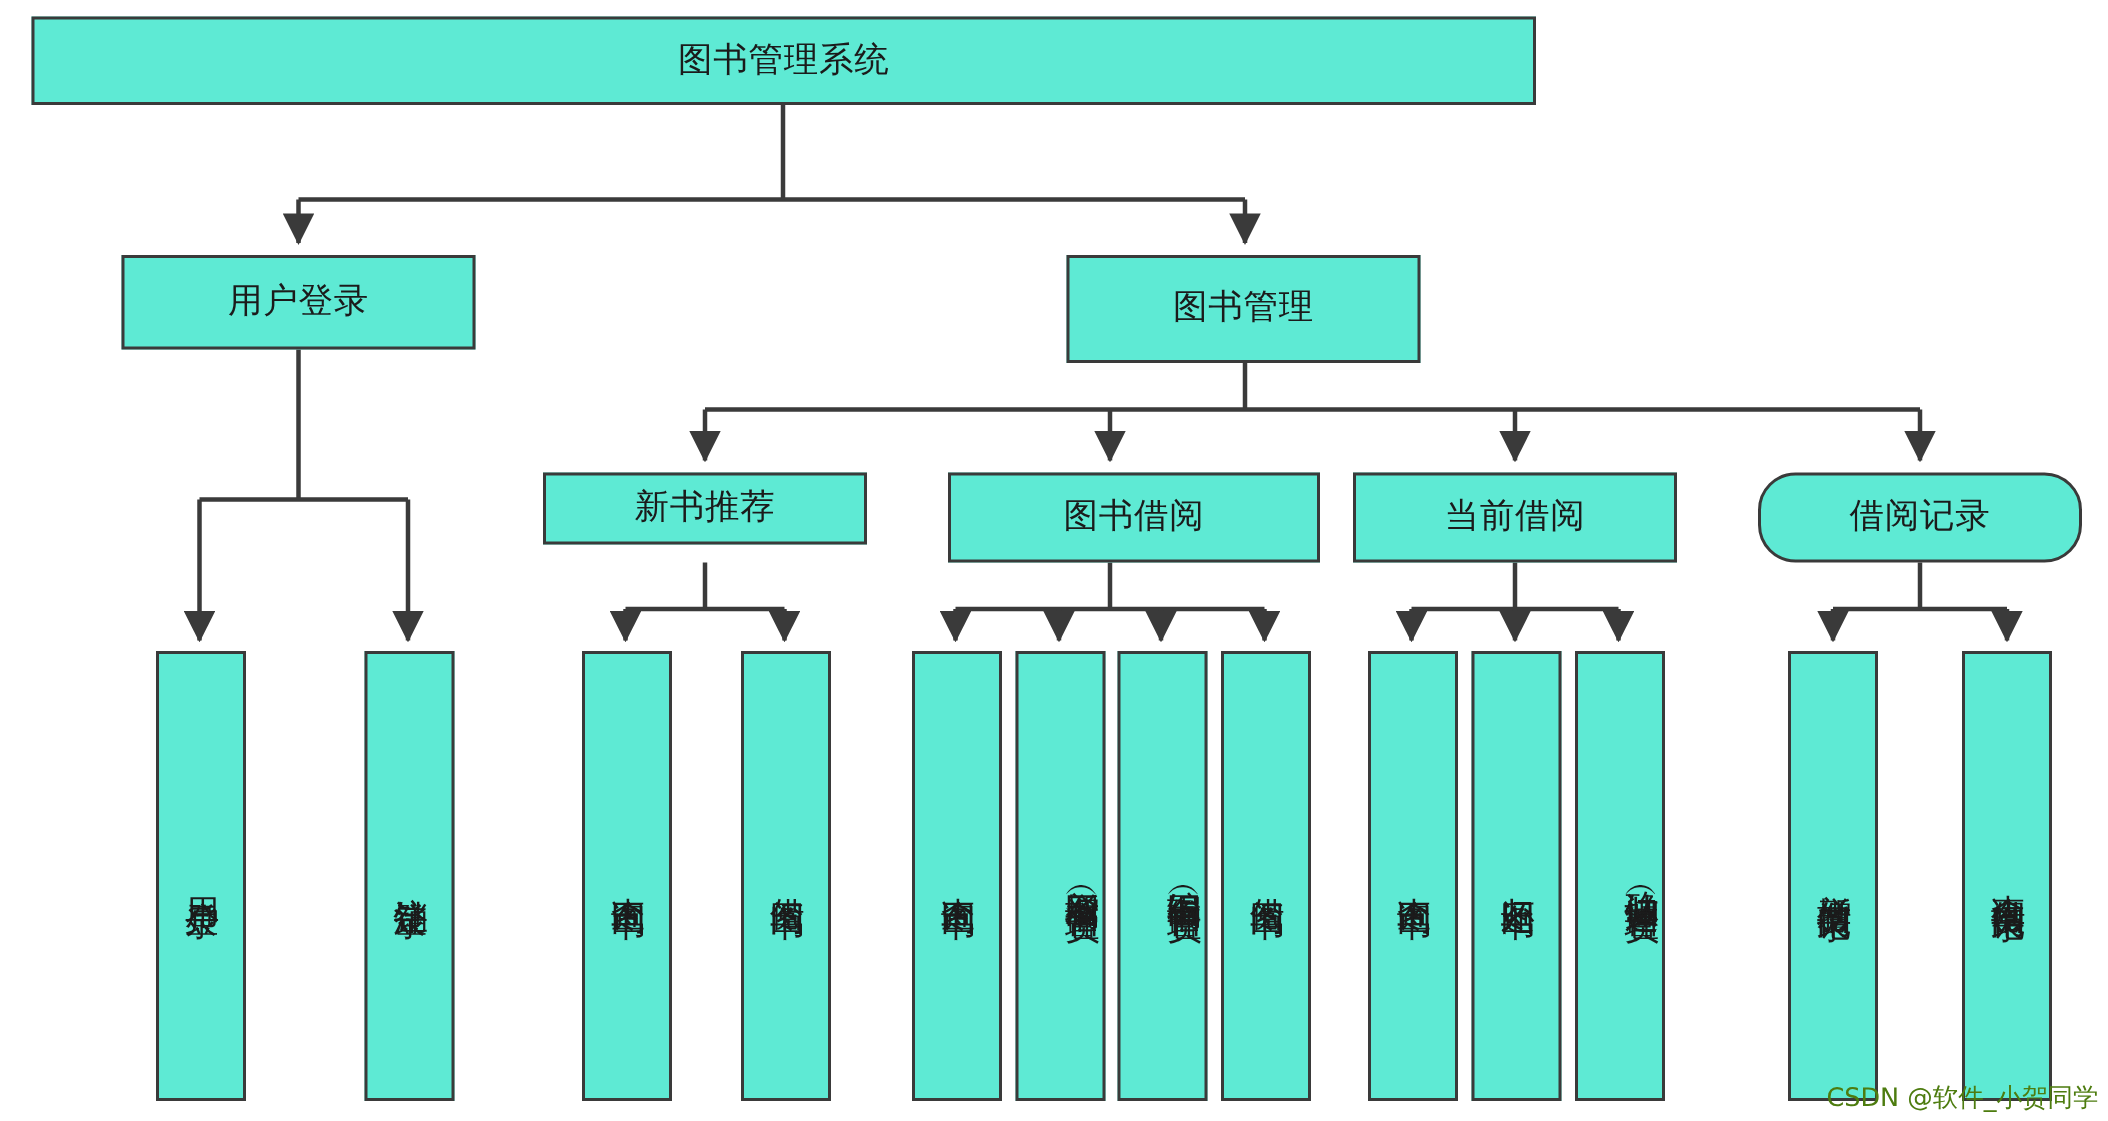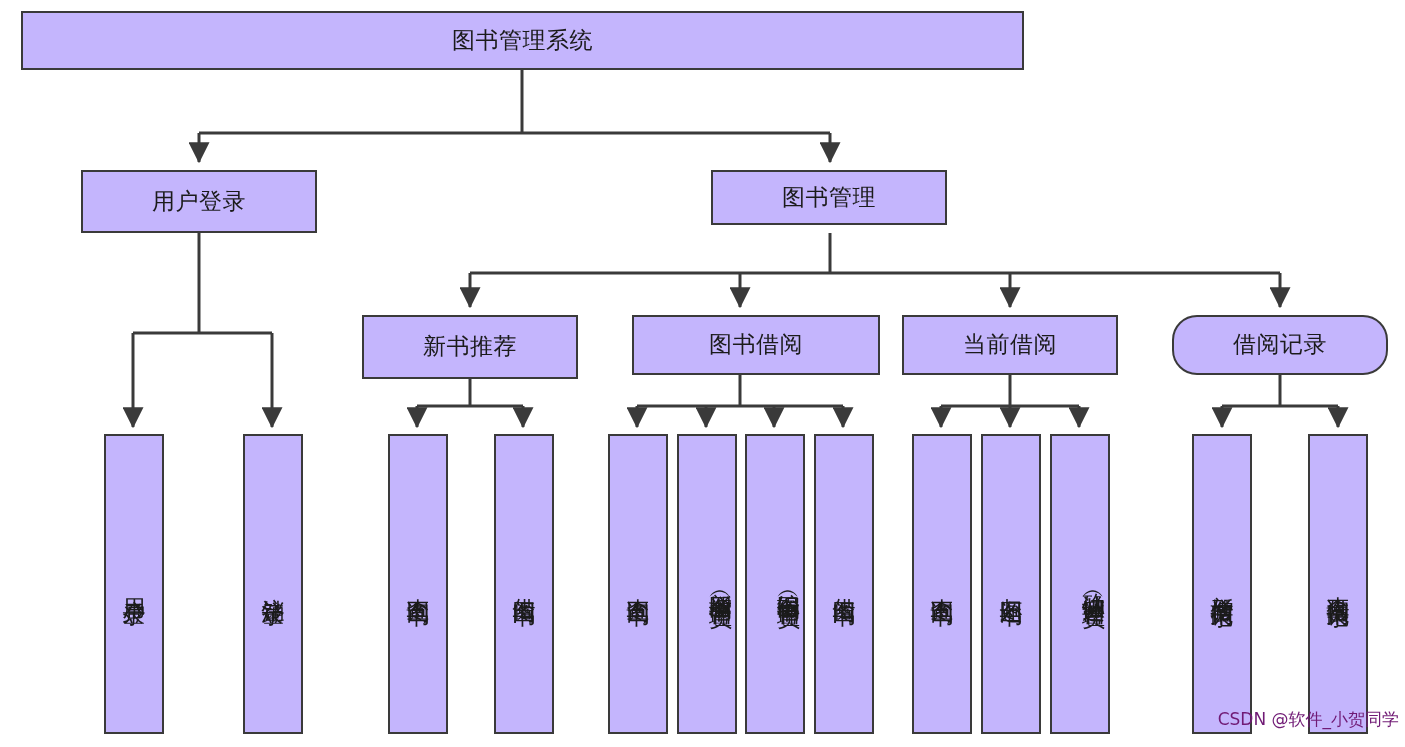--- a/index.html
+++ b/index.html
@@ -22,21 +22,21 @@
     position: absolute;
     left: 0;
     top: 0;
     width: 1405px;
     height: 747px;
     pointer-events: none;
   }
   .node {
     position: absolute;
     box-sizing: border-box;
-    background: #c4b5fd;
+    background: #5eead4;
     border: 2.5px solid #3a3a3a;
     display: flex;
     align-items: center;
     justify-content: center;
     color: #1b1b1b;
     z-index: 2;
   }
   .node-h {
     font-size: 23px;
     letter-spacing: 0.5px;
@@ -53,23 +53,23 @@
     align-items: flex-start;
     justify-content: center;
     white-space: nowrap;
   }
   .node-v.tall-text {
     align-items: flex-start;
   }
   .watermark {
     position: absolute;
     right: 6px;
-    bottom: 16px;
+    bottom: 4px;
     font-size: 17px;
-    color: #701a75;
+    color: #4d7c0f;
     white-space: nowrap;
     z-index: 5;
     font-family: "DejaVu Sans", "Liberation Sans", sans-serif;
   }
 </style>
 </head>
 <body>
 
 <div id="diagram-root">
 
@@ -119,23 +119,23 @@
       <path d="M 1280 375 L 1280 406"></path>
       <path d="M 1222 406 L 1338 406"></path>
       <path d="M 1222 406 L 1222 427" marker-end="url(#arrow)"></path>
       <path d="M 1338 406 L 1338 427" marker-end="url(#arrow)"></path>
     </g>
   </svg>
 
   <div class="node node-h" style="left:21px; top:11px; width:1003px; height:59px;">图书管理系统</div>
 
   <div class="node node-h" style="left:81px; top:170px; width:236px; height:63px;">用户登录</div>
-  <div class="node node-h" style="left:711px; top:170px; width:236px; height:55px;">图书管理</div>
+  <div class="node node-h" style="left:711px; top:170px; width:236px; height:72px;">图书管理</div>
 
-  <div class="node node-h" style="left:362px; top:315px; width:216px; height:64px;">新书推荐</div>
+  <div class="node node-h" style="left:362px; top:315px; width:216px; height:48px;">新书推荐</div>
   <div class="node node-h" style="left:632px; top:315px; width:248px; height:60px;">图书借阅</div>
   <div class="node node-h" style="left:902px; top:315px; width:216px; height:60px;">当前借阅</div>
   <div class="node node-h" style="left:1172px; top:315px; width:216px; height:60px;border-radius:25px;">借阅记录</div>
 
   <div class="node node-v" style="left:104px; top:434px; width:60px; height:300px; align-items:center;">用户登录</div>
   <div class="node node-v" style="left:243px; top:434px; width:60px; height:300px; align-items:center;">注销登录</div>
 
   <div class="node node-v" style="left:388px; top:434px; width:60px; height:300px; align-items:center;">查询图书</div>
   <div class="node node-v" style="left:494px; top:434px; width:60px; height:300px; align-items:center;">借阅图书</div>
 

